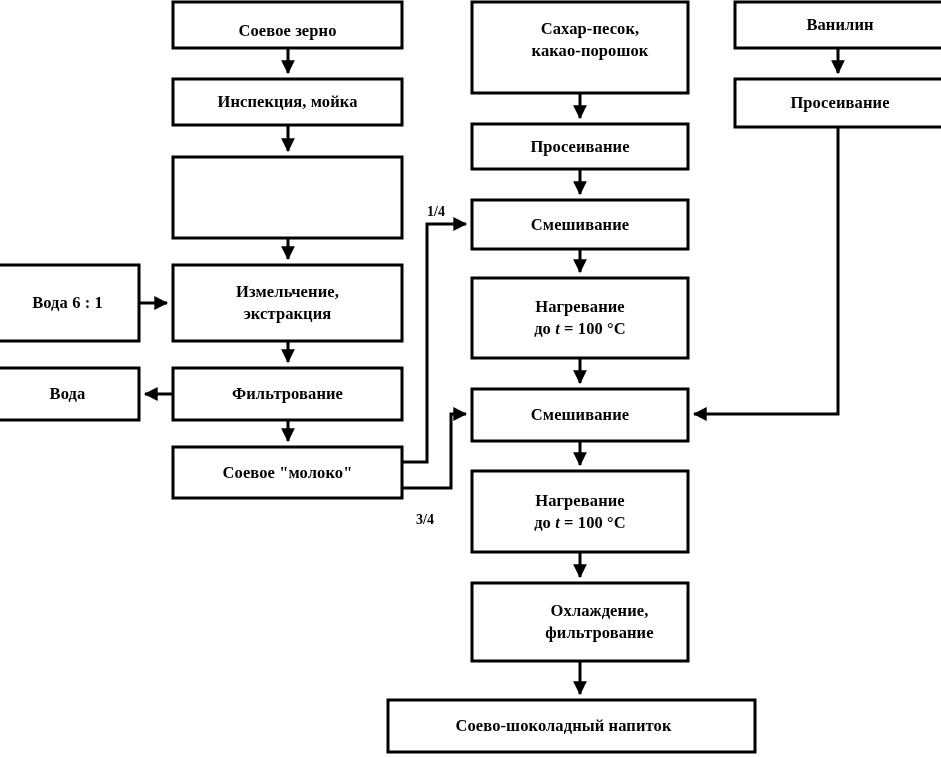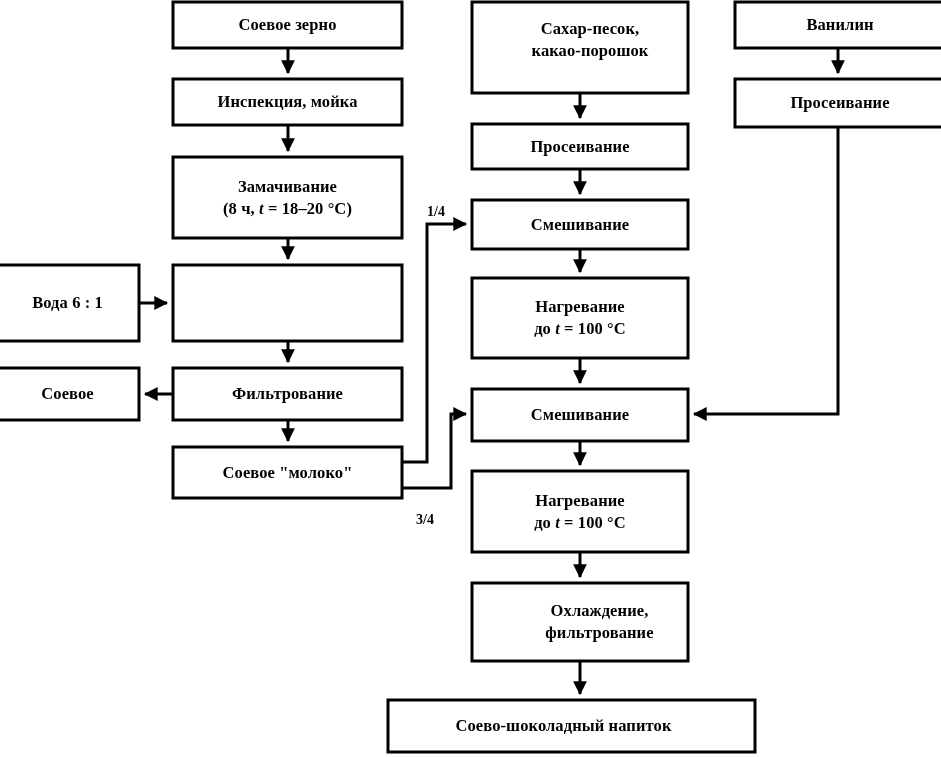--- a/index.html
+++ b/index.html
@@ -67,40 +67,40 @@
     <line class="conn" x1="580" y1="249" x2="580" y2="272" marker-end="url(#arrow)"></line>
     <line class="conn" x1="580" y1="358" x2="580" y2="383" marker-end="url(#arrow)"></line>
     <line class="conn" x1="580" y1="441" x2="580" y2="465" marker-end="url(#arrow)"></line>
     <line class="conn" x1="580" y1="552" x2="580" y2="577" marker-end="url(#arrow)"></line>
     <line class="conn" x1="580" y1="661" x2="580" y2="694" marker-end="url(#arrow)"></line>
 
     <line class="conn" x1="838" y1="48" x2="838" y2="73" marker-end="url(#arrow)"></line>
     <path class="conn" d="M 838 127 L 838 414 L 694 414" marker-end="url(#arrow)"></path>
   </svg>
 
-  <div class="boxlabel" style="left:173px;top:2px;width:229px;height:46px;">
+  <div class="boxlabel" style="left:173px;top:8px;width:229px;height:46px;">
     <span class="ln">Соевое зерно</span>
   </div>
 
   <div class="boxlabel" style="left:173px;top:79px;width:229px;height:46px;border-radius:14px;">
     <span class="ln">Инспекция, мойка</span>
   </div>
 
-  <div class="boxlabel" style="left:173px;top:157px;width:229px;height:81px;flex-direction:column;">
-    <span class="ln">Замачивание</span>
-    <span class="ln"><span>(8 ч, </span><i class="it">t</i><span> = 18–20 °C)</span></span>
-  </div>
 
   <div class="boxlabel" style="left:-4px;top:265px;width:143px;height:76px;">
     <span class="ln">Вода 6 : 1</span>
   </div>
 
+  <div class="boxlabel" style="left:173px;top:265px;width:229px;height:76px;flex-direction:column;">
+    <span class="ln">Измельчение,</span>
+    <span class="ln">экстракция</span>
+  </div>
 
   <div class="boxlabel" style="left:-4px;top:368px;width:143px;height:52px;">
-    <span class="ln">Соевое</span>
+    <span class="ln">Вода</span>
   </div>
 
   <div class="boxlabel" style="left:173px;top:368px;width:229px;height:52px;">
     <span class="ln">Фильтрование</span>
   </div>
 
   <div class="boxlabel" style="left:173px;top:447px;width:229px;height:51px;">
     <span class="ln">Соевое "молоко"</span>
   </div>
 

